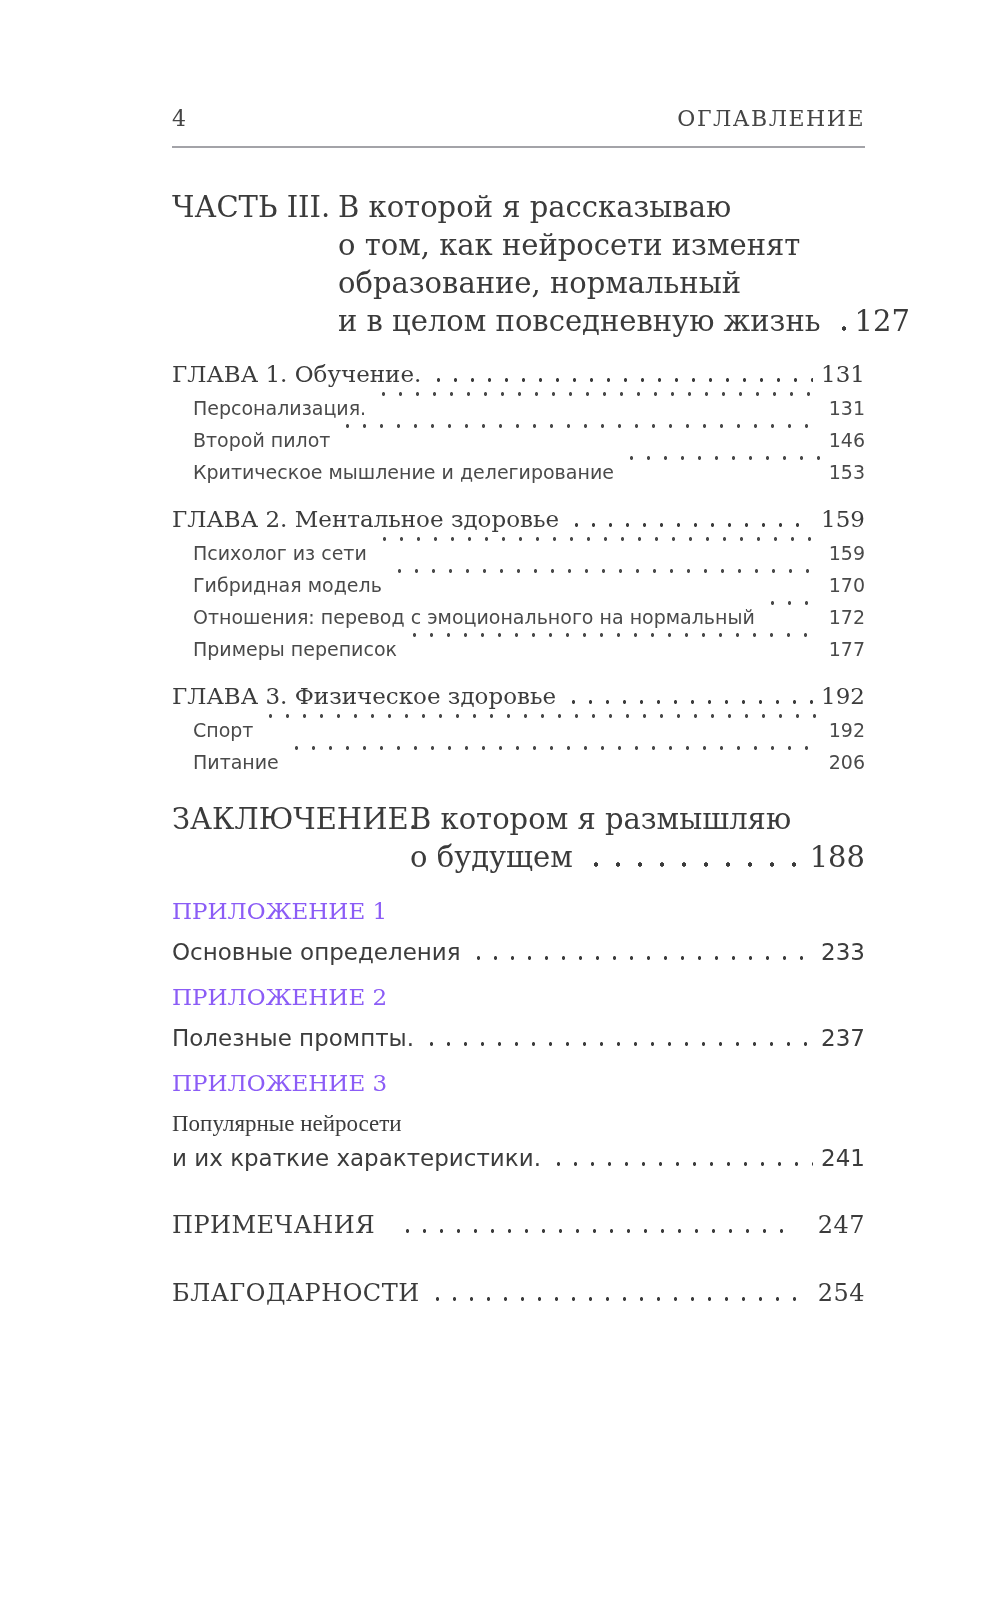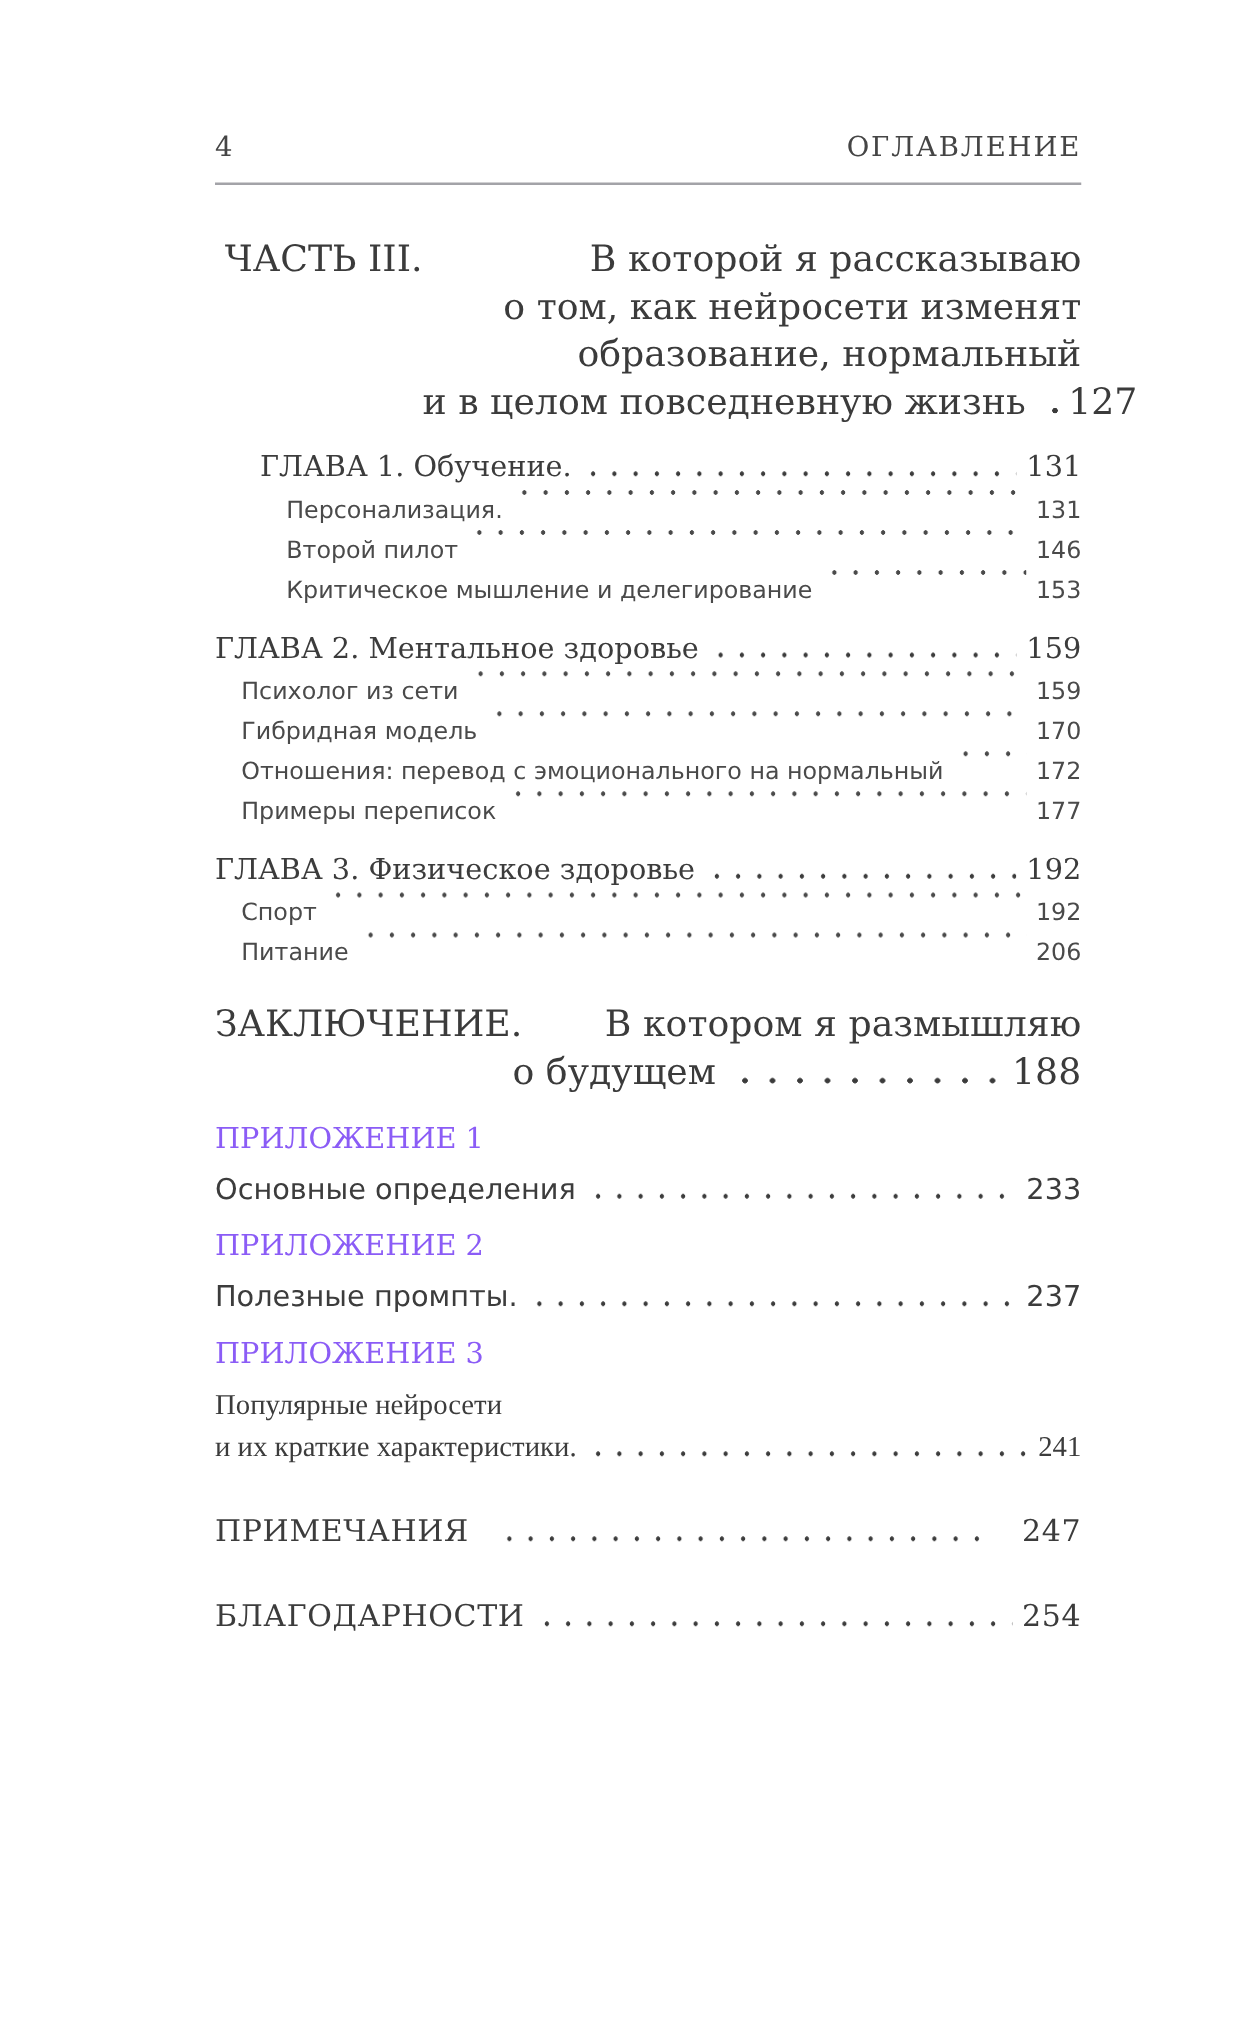--- a/index.html
+++ b/index.html
@@ -16,21 +16,21 @@
   
   .pagehead{
     display:flex;justify-content:space-between;align-items:baseline;
     padding-top:104px;
     font-size:22px;line-height:30px;color:#454545;
   }
   .pagehead .running{letter-spacing:1.5px;}
   .rule{border-bottom:2px solid #a3a3a8;margin-top:12px;}
 
   
-  .hang{display:flex;align-items:flex-start;text-align:right;}
+  .hang{display:flex;align-items:flex-start;}
   .hang-label{flex:0 0 auto;white-space:nowrap;}
   .hang-body{flex:1 1 auto;min-width:0;}
   .part{margin-top:40px;font-size:29px;line-height:38px;color:#3b3b3b;}
   .part .hang-label{width:166px;}
   .conclusion{margin-top:22px;font-size:29px;line-height:38px;color:#3b3b3b;}
   .conclusion .hang-label{width:238px;}
   .hline{white-space:nowrap;}
 
   
   .row{display:flex;align-items:baseline;}
@@ -54,30 +54,30 @@
 
   
   .chap-group{margin-top:13px;}
   .chap-row{font-size:23px;line-height:36px;color:#3c3c3c;}
   .sub-row{
     font-family:"DejaVu Sans", sans-serif;
     font-size:19px;line-height:32px;color:#4a4a4a;
     padding-left:21px;
     align-items:flex-end;
   }
-  .first-group{margin-top:16px;margin-left:36px;}
+  .first-group{margin-top:16px;}
 
   
   .appendix{margin-top:20px;}
   .app-head{font-size:23px;line-height:30px;margin-top:14px;color:#8b5cf6;}
   .app-row{font-size:23px;line-height:32px;margin-top:10px;color:#3c3c3c;
            font-family:"DejaVu Sans", sans-serif;}
   .app-line{font-size:23px;line-height:32px;margin-top:10px;color:#3c3c3c;
            font-family:Liberation Serif, serif;}
-  .app-row.tight{margin-top:2px;font-family:Liberation Serif, serif;}
+  .app-row.tight{margin-top:2px;}
 
   
   .end-row{font-size:24px;line-height:34px;letter-spacing:0.5px;color:#3c3c3c;}
   .end-row.first{margin-top:34px;gap:15px;}
   .end-row.second{margin-top:34px;}
 </style>
 </head>
 <body>
 
 <div class="sheet">

